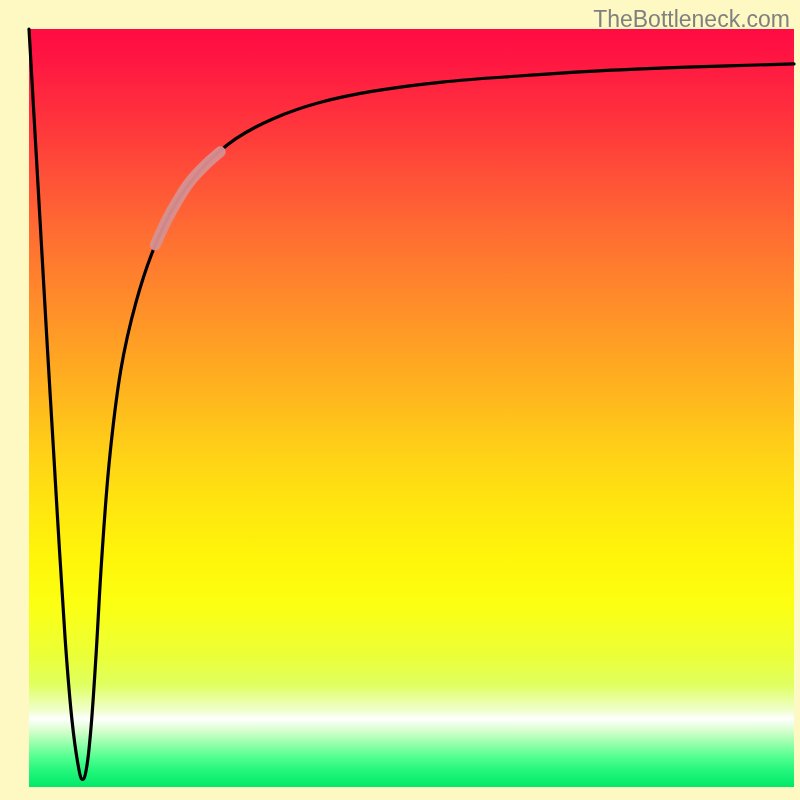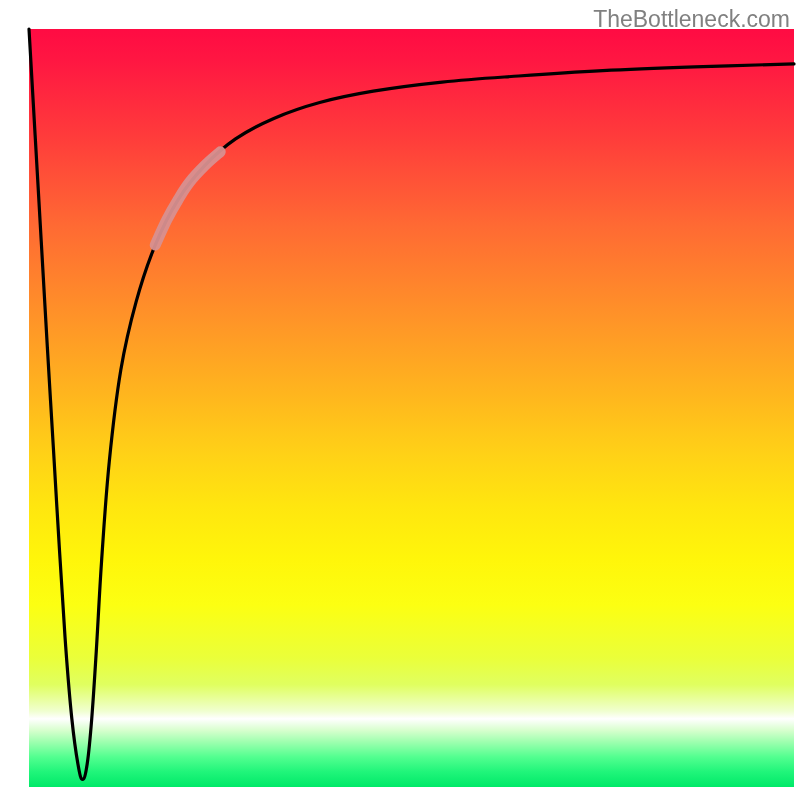--- a/index.html
+++ b/index.html
@@ -8,21 +8,21 @@
     width: 800px;
     height: 800px;
     background: #000;
     overflow: hidden;
     font-family: Arial, Helvetica, sans-serif;
   }
   .frame {
     position: relative;
     width: 800px;
     height: 800px;
-    background: #ffffff;
+    background: #fef9c3;
   }
   .plot-area {
     position: absolute;
     left: 29px;
     top: 29px;
     width: 765px;
     height: 758px;
     
     background: linear-gradient(
       to bottom,

